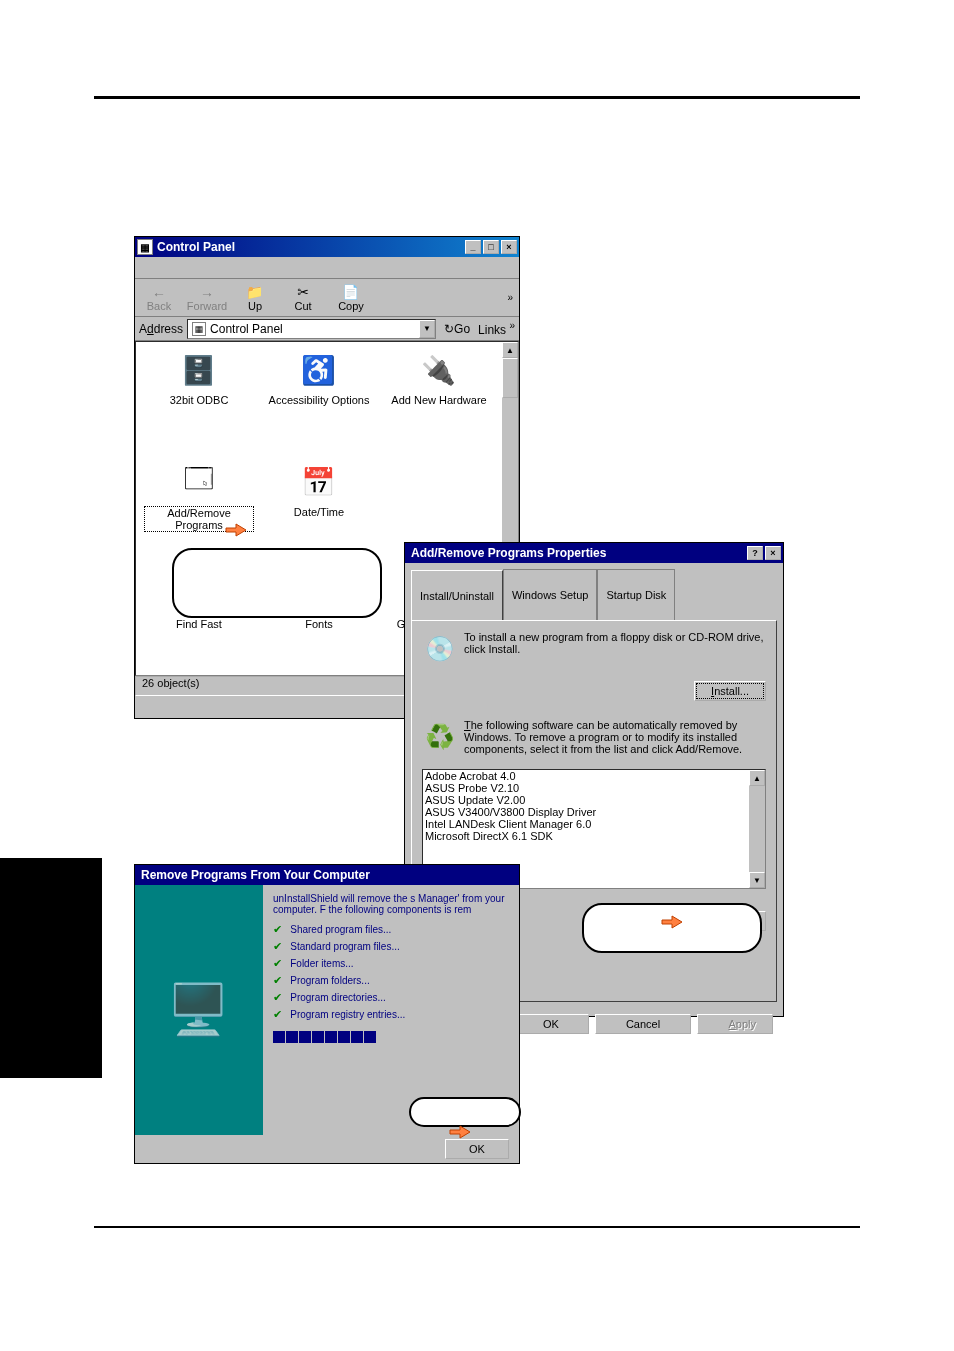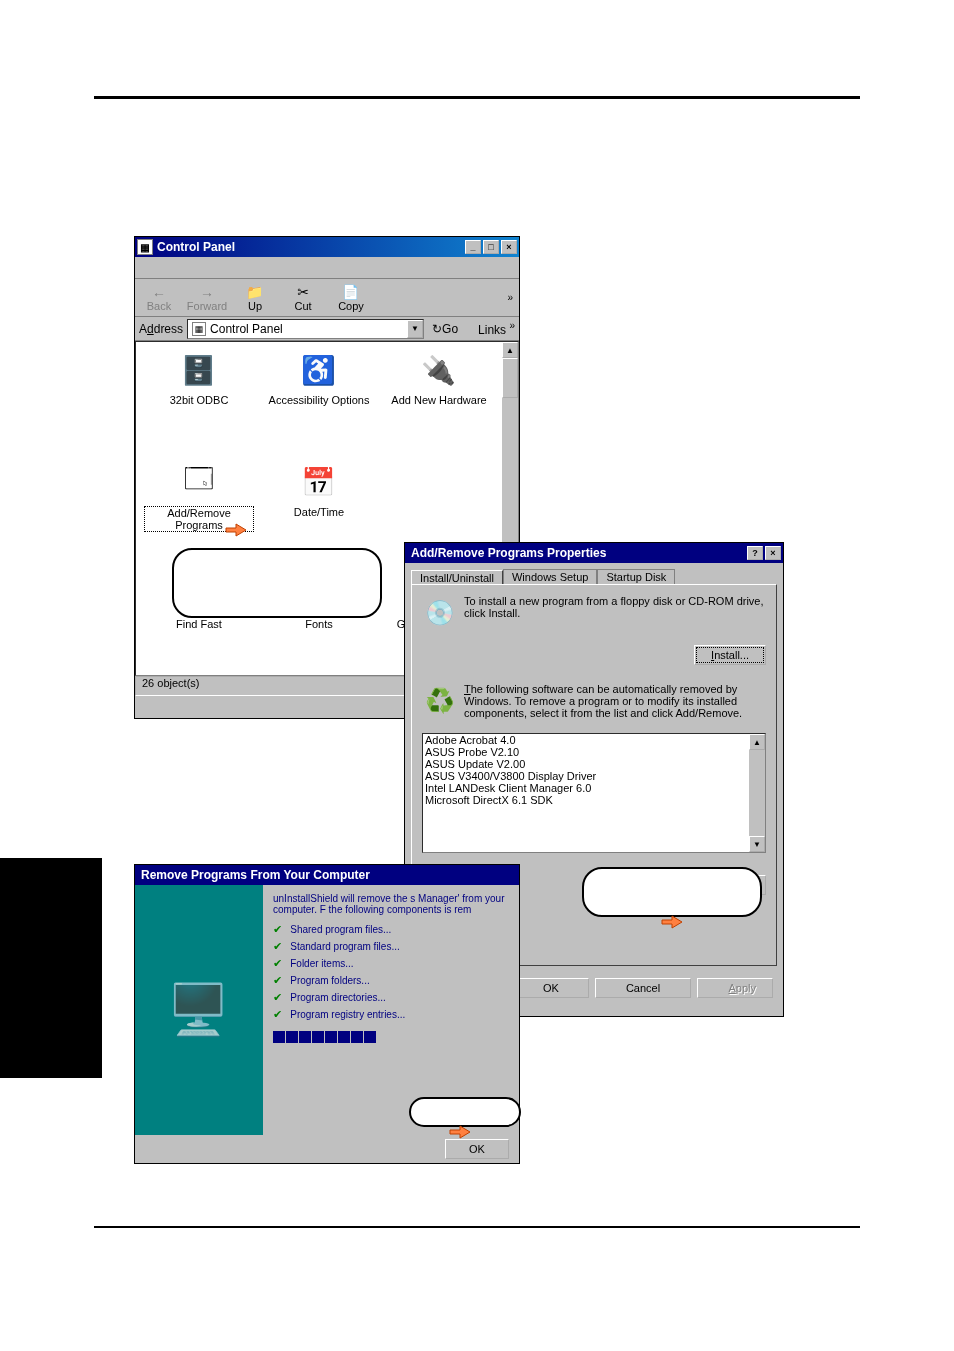--- a/index.html
+++ b/index.html
@@ -20,40 +20,40 @@
   .menubar .logo { margin-left: auto; width: 24px; height: 18px; background: #000; color: #fff; display: flex; align-items: center; justify-content: center; font-size: 10px; }
   .toolbar { background: #c0c0c0; height: 38px; display: flex; align-items: center; border-bottom: 1px solid #808080; position: relative; }
   .toolbtn { display: flex; flex-direction: column; align-items: center; justify-content: center; width: 48px; font-size: 11px; }
   .toolbtn .ticon { width: 20px; height: 16px; display: flex; align-items: center; justify-content: center; font-size: 14px; }
   .toolbtn.disabled { color: #808080; }
   .toolbar .chev { margin-left: auto; margin-right: 6px; font-size: 10px; }
   .addressbar { background: #c0c0c0; height: 24px; display: flex; align-items: center; padding: 0 4px; font-size: 12px; border-bottom: 1px solid #808080; }
   .addressbar .drop { flex: 1; background: #fff; height: 20px; margin: 0 4px; display: flex; align-items: center; padding: 0 4px; border: 1px inset #808080; position: relative; }
   .addressbar .drop .dbtn { position: absolute; right: 0; width: 16px; height: 18px; background: #c0c0c0; border: 1px outset #fff; display: flex; align-items: center; justify-content: center; font-size: 8px; }
   .addressbar .go { display: flex; align-items: center; margin: 0 4px; }
-  .addressbar .links { margin-left: 16px; }
+  .addressbar .links { margin-left: 4px; }
   .icon-area { background: #fff; height: 335px; border: 1px inset #808080; position: relative; overflow: hidden; }
   .scrollbar-v { position: absolute; right: 0; top: 0; width: 16px; height: 100%; background: #c0c0c0; }
   .scrollbar-v .sbtn { width: 16px; height: 16px; background: #c0c0c0; border: 1px outset #fff; display: flex; align-items: center; justify-content: center; font-size: 8px; }
   .scrollbar-v .thumb { width: 16px; height: 40px; background: #c0c0c0; border: 1px outset #fff; }
   .cp-item { position: absolute; width: 110px; text-align: center; font-size: 11px; }
   .cp-item .ic { width: 48px; height: 40px; margin: 0 auto 4px auto; display: flex; align-items: center; justify-content: center; font-size: 28px; }
   .cp-item.selected .lbl { border: 1px dotted #000; display: inline-block; padding: 0 2px; }
   .callout { position: absolute; border: 2px solid #000; border-radius: 20px; background: #fff; }
   .statusbar { background: #c0c0c0; height: 20px; display: flex; align-items: flex-start; padding: 0 6px; font-size: 11px; border: 1px inset #fff; }
 
   
   .hand { position: absolute; width: 28px; height: 24px; }
   .hand svg { width: 100%; height: 100%; }
 
   
   .ar-dialog { position: absolute; left: 404px; top: 542px; width: 380px; height: 475px; background: #c0c0c0; border: 1px solid #000; }
   .ar-dialog .titlebar { background: #000080; }
   .tabstrip { display: flex; padding: 6px 6px 0 6px; }
-  .tab { background: #c0c0c0; border: 1px solid #808080; border-bottom: none; padding: 1px 8px; font-size: 11px; margin-right: 0; }
+  .tab { background: #c0c0c0; border: 1px solid #808080; border-bottom: none; padding: 19px 8px; font-size: 11px; margin-right: 0; }
   .tab.active { border-color: #fff #404040 #c0c0c0 #fff; position: relative; top: 1px; background: #c0c0c0; }
   .tabbody { margin: 0 6px 6px 6px; border: 1px solid #fff; border-top-color: #fff; border-left-color: #fff; border-right-color: #404040; border-bottom-color: #404040; height: 382px; padding: 10px; position: relative; }
   .section { display: flex; font-size: 11px; margin-bottom: 14px; }
   .section .sicon { width: 36px; height: 36px; display: flex; align-items: center; justify-content: center; font-size: 24px; margin-right: 6px; flex-shrink: 0; }
   .btn { background: #c0c0c0; border: 1px outset #fff; padding: 3px 16px; font-size: 11px; font-family: inherit; }
   .btn.disabled { color: #808080; text-shadow: 1px 1px 0 #fff; }
   .btn.dotted { outline: 1px dotted #000; outline-offset: -3px; }
   .listbox { background: #fff; border: 1px inset #808080; height: 120px; font-size: 11px; padding: 0; position: relative; }
   .listbox .li { padding: 0 2px; }
   .listbox .scrollbar-v { height: 100%; }

